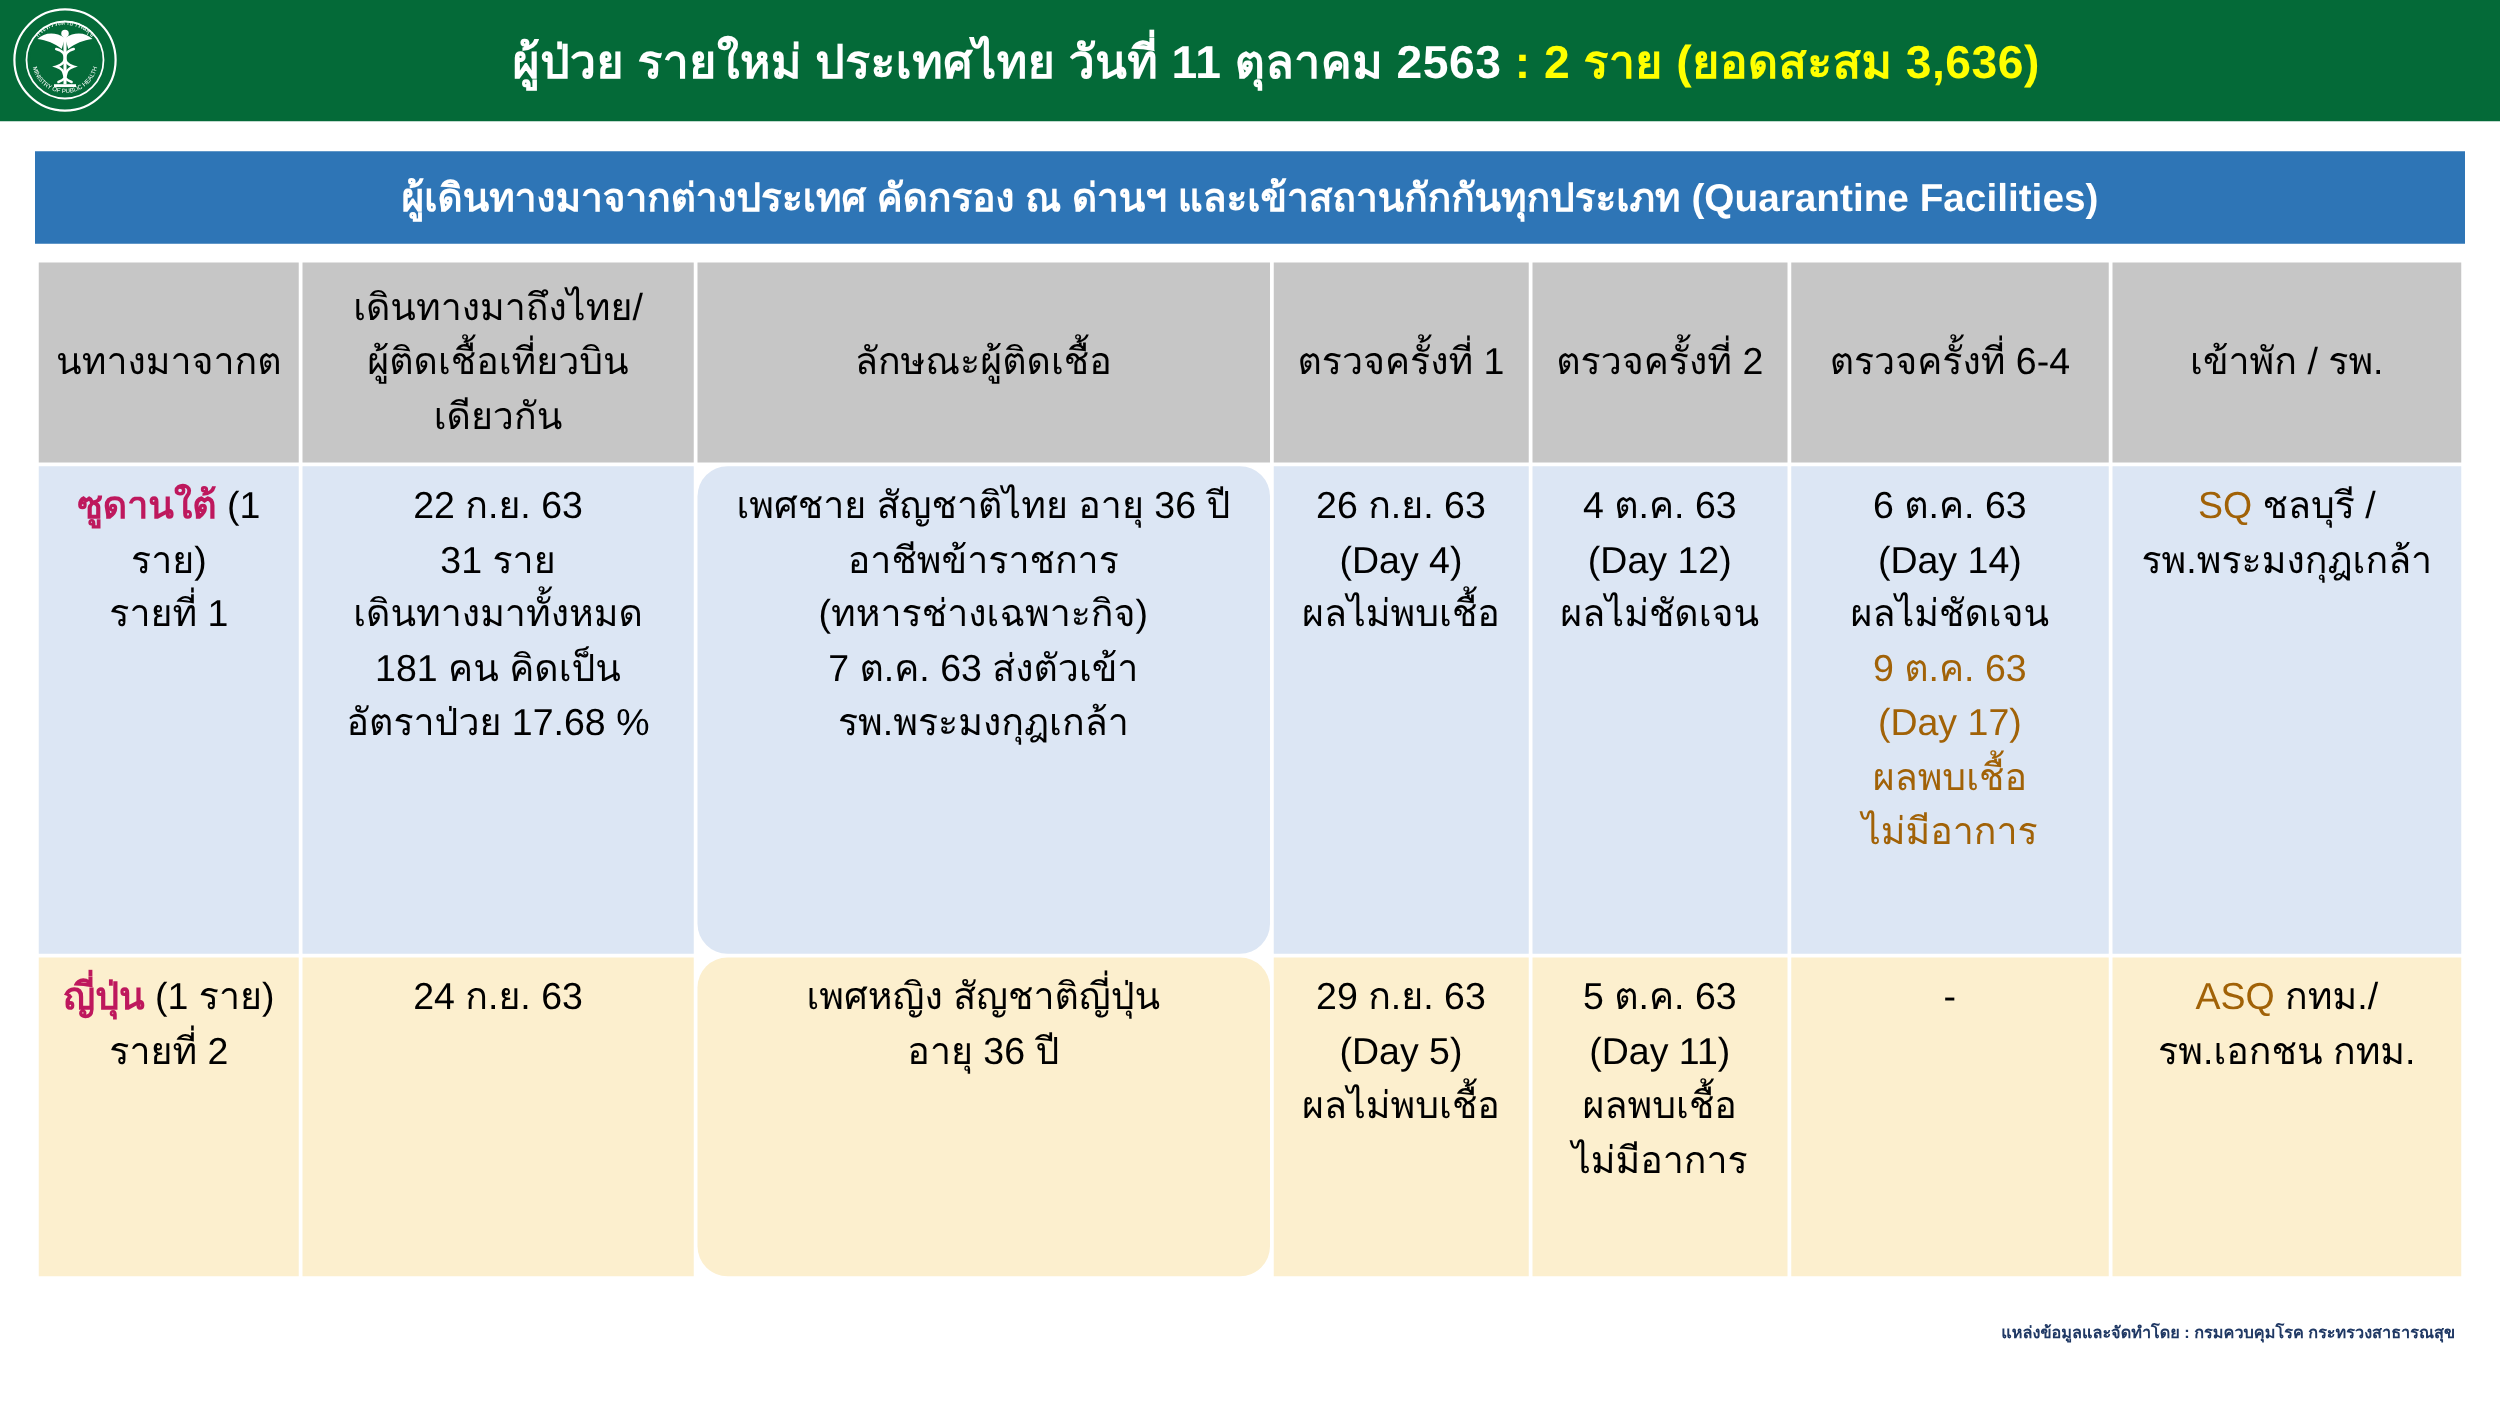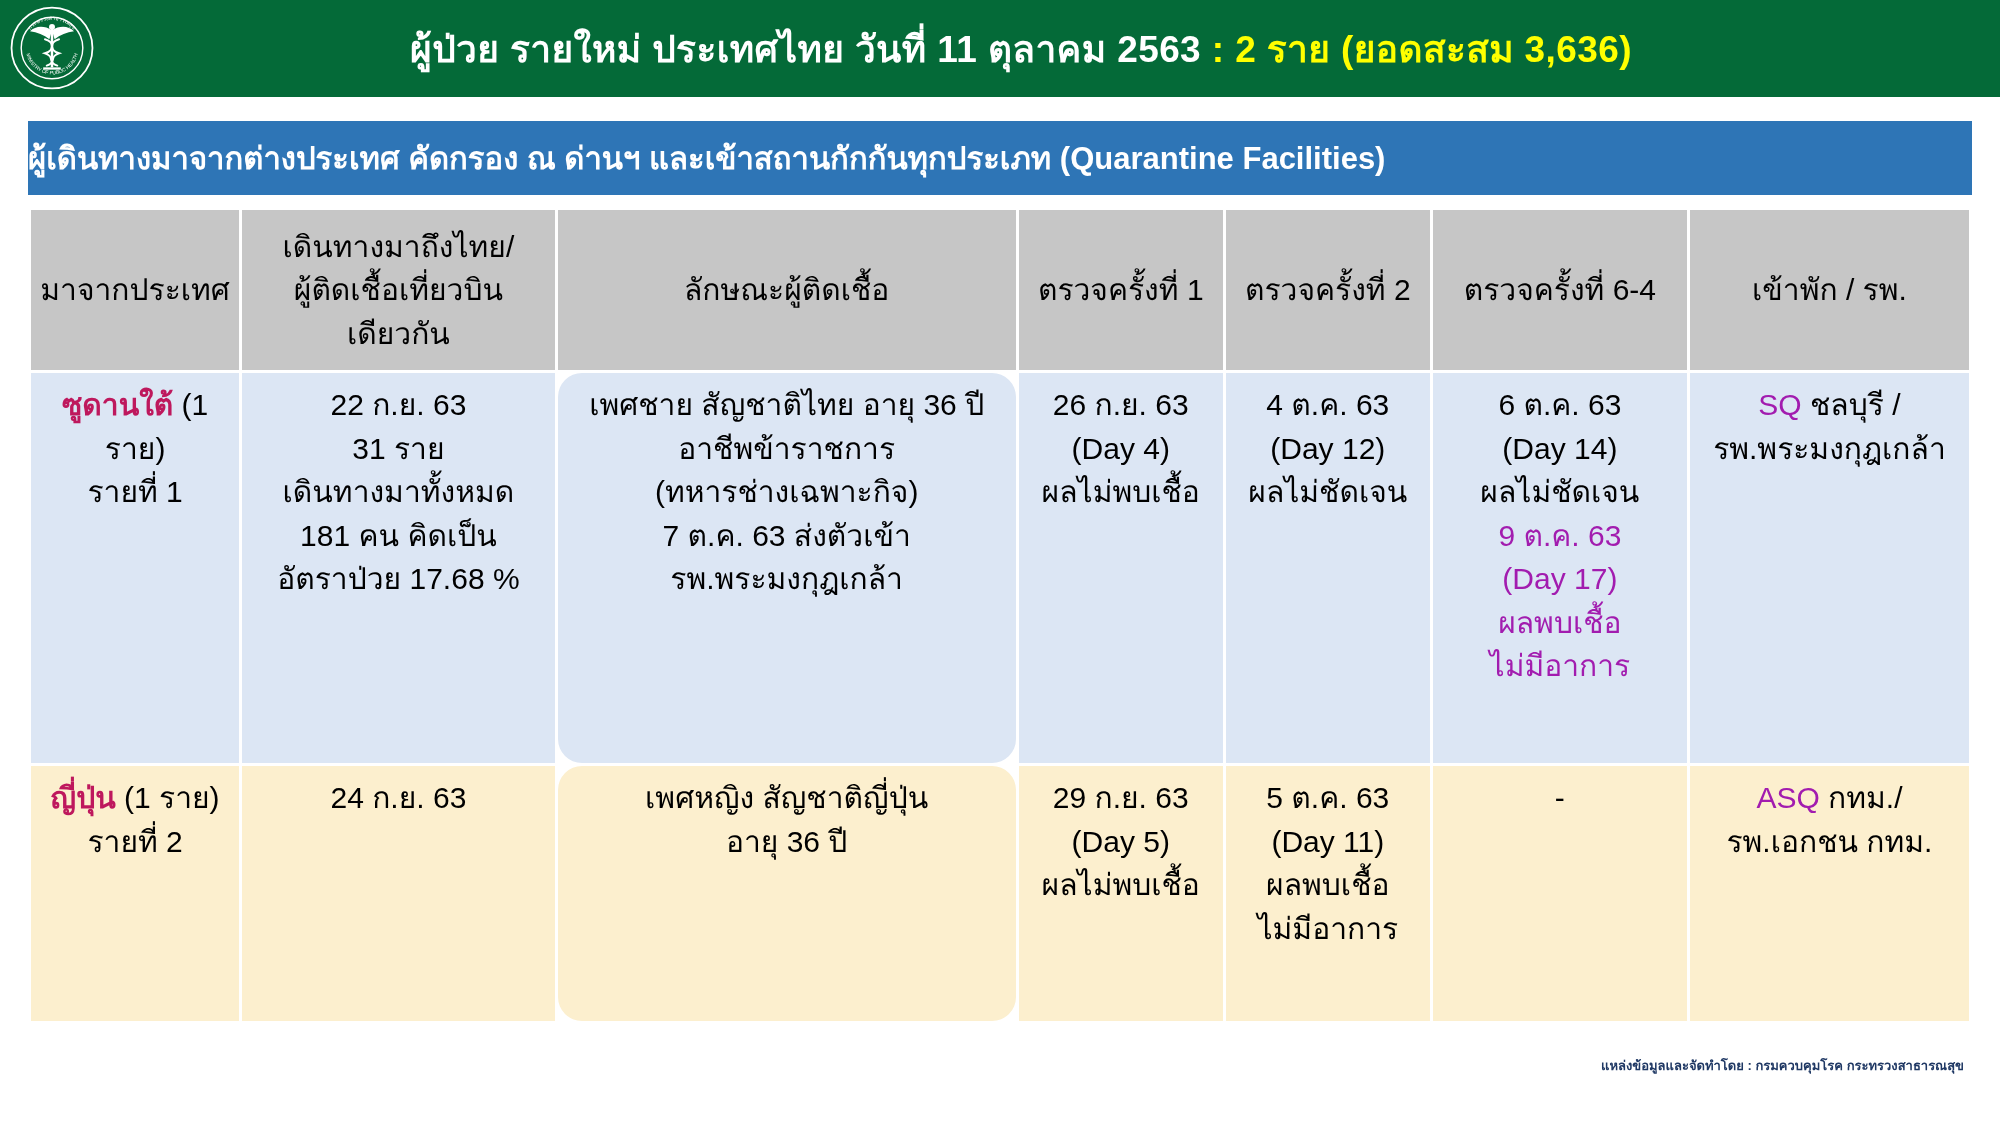--- a/index.html
+++ b/index.html
@@ -26,21 +26,21 @@
     letter-spacing: .4px; white-space: nowrap;
     margin-left: 42px;
   }
   .banner-title .hl { color: #FFFF00; }
 
   
   .subbar-wrap { padding: 24px 28px 0 28px; }
   .subbar {
     width: 1944px; height: 74px;
     background: #2E75B6;
-    display: flex; align-items: center; justify-content: flex-start;
+    display: flex; align-items: center; justify-content: center;
   }
   .subbar-text {
     color: #ffffff; font-size: 31px; font-weight: 700;
     white-space: nowrap;
   }
 
   
   .table-wrap { padding: 12px 28px 0 28px; }
   table.grid {
     width: 1944px;
@@ -58,21 +58,21 @@
     background: #C6C6C6;
     vertical-align: middle;
     height: 160px;
     font-weight: 400;
   }
   .row-a td { background: #DCE6F4; }
   .row-b td { background: #FCEFCE; }
   .row-a td { height: 390px; }
   .row-b td { height: 255px; }
   td.left { text-align: left; padding-left: 16px; line-height: 1.55; border-radius: 24px; }
-  .blue { color: #a21caf; }
+  .blue { color: #a16207; }
   .red  { color: #be185d; font-weight: 700; }
 
   .c1 { width: 200px; }
   .c2 { width: 300px; }
   .c3 { width: 440px; }
   .c4 { width: 196px; }
   .c5 { width: 196px; }
   .c6 { width: 244px; }
   .c7 { width: 268px; }
 
@@ -131,21 +131,21 @@
       <col class="c1">
         <col class="c2">
         <col class="c3">
         <col class="c4">
         <col class="c5">
         <col class="c6">
         <col class="c7">
     </colgroup>
     <thead>
       <tr>
-        <th>มาจากประเทศ</th>
+        <th>นทางมาจากต</th>
         <th>เดินทางมาถึงไทย/<br>ผู้ติดเชื้อเที่ยวบิน<br>เดียวกัน</th>
         <th>ลักษณะผู้ติดเชื้อ</th>
         <th>ตรวจครั้งที่ 1</th>
         <th>ตรวจครั้งที่ 2</th>
         <th>ตรวจครั้งที่ 6-4</th>
         <th>เข้าพัก / รพ.</th>
       </tr>
     </thead>
     <tbody>
 

